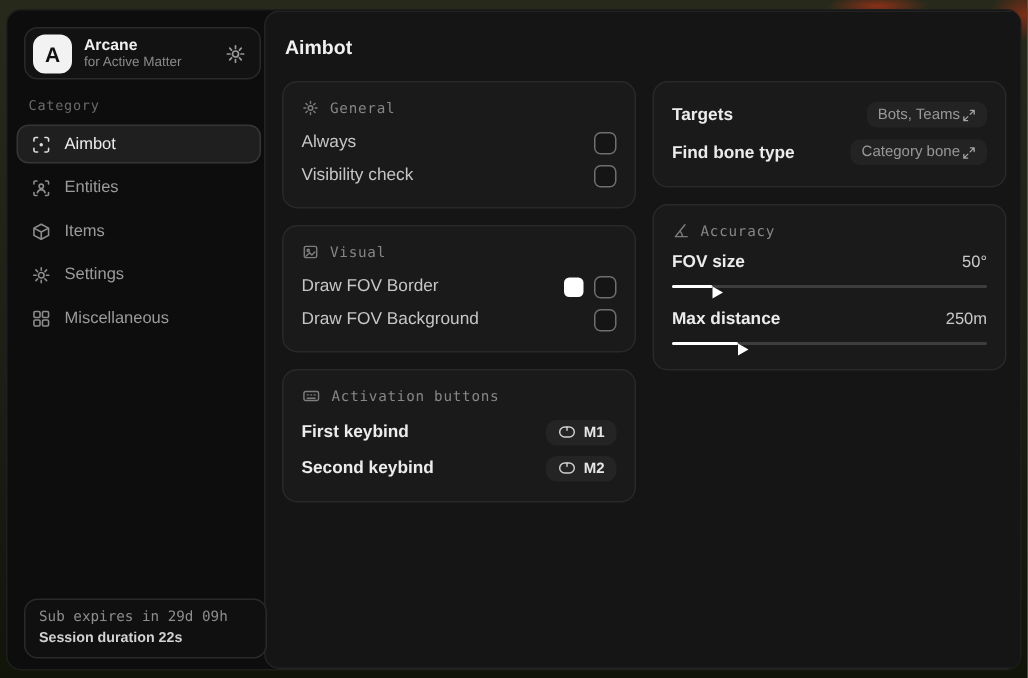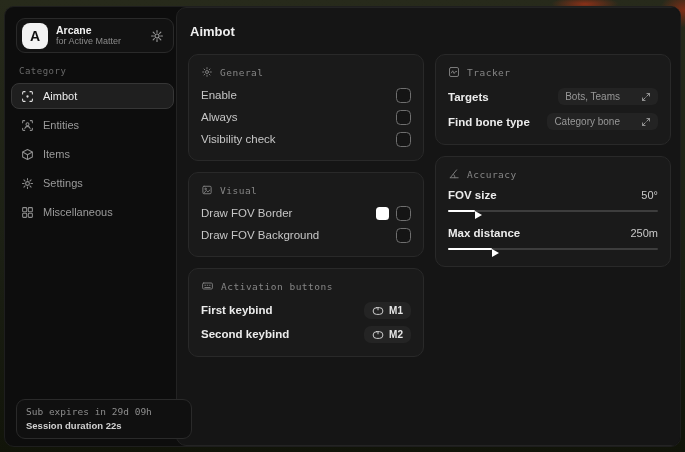--- a/index.html
+++ b/index.html
@@ -39,21 +39,21 @@
   .nav { display:flex; flex-direction:column; gap:3px; }
   .nav-item {
     margin:0 2px 0 6px; height:26px; border-radius:8px; border:1px solid transparent;
     display:flex; align-items:center; gap:9px; padding:0 9px;
     color:#9b9b9b; font-size:11px; cursor:default;
   }
   .nav-item .nicon { display:flex; color:#8d8d8d; }
   .nav-item.active { background:#1f1f1f; border-color:#363636; color:#ededed; }
   .nav-item.active .nicon { color:#e0e0e0; }
   .sub-box {
-    position:absolute; left:11px; bottom:7px; width:176px;
+    position:absolute; left:11px; bottom:7px; width:162px;
     border:1px solid #2a2a2a; border-radius:9px; background:#101010;
     padding:6px 9px 7px;
   }
   .sub-line1 { font-family:"DejaVu Sans Mono", monospace; font-size:9.5px; color:#8d8d8d; }
   .sub-line2 { margin-top:3px; font-size:9.5px; font-weight:bold; color:#d2d2d2; }
   
   .main {
     flex:1; background:#151515; border-radius:10px; border:1px solid #232323;
     padding:10px 12px 10px 11px;
   }
@@ -73,26 +73,26 @@
   .row { display:flex; align-items:center; justify-content:space-between; min-height:22px; }
   .row-label { font-size:11.5px; color:#c6c6c6; }
   .row-label.strong { font-weight:bold; color:#ececec; }
   .right-group { display:flex; align-items:center; gap:7px; }
   .checkbox {
     width:15px; height:15px; border:1.5px solid #6f6f6f; border-radius:4.5px;
     background:#151515;
   }
   .swatch { width:13px; height:13px; border-radius:3.5px; }
   .key-pill {
-    display:flex; align-items:flex-end; gap:5px; background:#242424; border-radius:7px;
+    display:flex; align-items:flex-start; gap:5px; background:#242424; border-radius:7px;
     padding:3px 8px; color:#e6e6e6; font-size:10px; font-weight:bold;
   }
   .key-pill .kicon { display:flex; color:#cfcfcf; }
   .drop-pill {
-    display:flex; align-items:center; gap:21px; background:#232323; border-radius:6px;
+    display:flex; align-items:center; gap:1px; background:#232323; border-radius:6px;
     padding:3px 7px; color:#989898; font-size:10px; white-space:nowrap;
   }
   .drop-pill .dicon { display:flex; color:#a5a5a5; }
   .acc-row { margin-bottom:8px; }
   .acc-row:last-child { margin-bottom:2px;text-align:center; }
   .acc-value { font-size:11px; color:#c9c9c9; }
   .slider { position:relative; height:10px; margin-top:2px; cursor:pointer; }
   .slider .track {
     position:absolute; left:0; right:0; top:4px; height:2px; border-radius:2px; background:#3d3d3d;
   }
@@ -194,24 +194,20 @@
 
         <div class="card">
           <div class="card-title">
             <span class="cicon">
               <svg width="12" height="12" viewBox="0 0 16 16" fill="none" stroke="currentColor" stroke-width="1.3" stroke-linecap="round">
                 <circle cx="8" cy="8" r="2"></circle>
                 <path d="M8 2.2v1.6M8 12.2v1.6M2.2 8h1.6M12.2 8h1.6M4 4l1.1 1.1M10.9 10.9L12 12M12 4l-1.1 1.1M5.1 10.9L4 12"></path>
               </svg>
             </span>
             <span>General</span>
-          </div>
-          <div class="row">
-            <span class="row-label">Enable</span>
-            <span class="checkbox"></span>
           </div>
           <div class="row">
             <span class="row-label">Always</span>
             <span class="checkbox"></span>
           </div>
           <div class="row">
             <span class="row-label">Visibility check</span>
             <span class="checkbox"></span>
           </div>
         </div>
@@ -274,29 +270,20 @@
               <span>M2</span>
             </span>
           </div>
         </div>
 
       </div>
 
       <div class="col">
 
         <div class="card">
-          <div class="card-title">
-            <span class="cicon">
-              <svg width="12" height="12" viewBox="0 0 16 16" fill="none" stroke="currentColor" stroke-width="1.3" stroke-linecap="round" stroke-linejoin="round">
-                <rect x="2" y="2" width="12" height="12" rx="2"></rect>
-                <path d="M4.5 9.2l1.8-2.8 1.9 3.6 1.8-2.6h1.5"></path>
-              </svg>
-            </span>
-            <span>Tracker</span>
-          </div>
           <div class="row" style="min-height:25px">
             <span class="row-label strong">Targets</span>
             <span class="drop-pill">
               <span>Bots, Teams</span>
               <span class="dicon">
                 <svg width="10" height="10" viewBox="0 0 16 16" fill="none" stroke="currentColor" stroke-width="1.4" stroke-linecap="round" stroke-linejoin="round">
                   <path d="M9.5 2.5h4v4M13.5 2.5L9.2 6.8M6.5 13.5h-4v-4M2.5 13.5l4.3-4.3"></path>
                 </svg>
               </span>
             </span>

